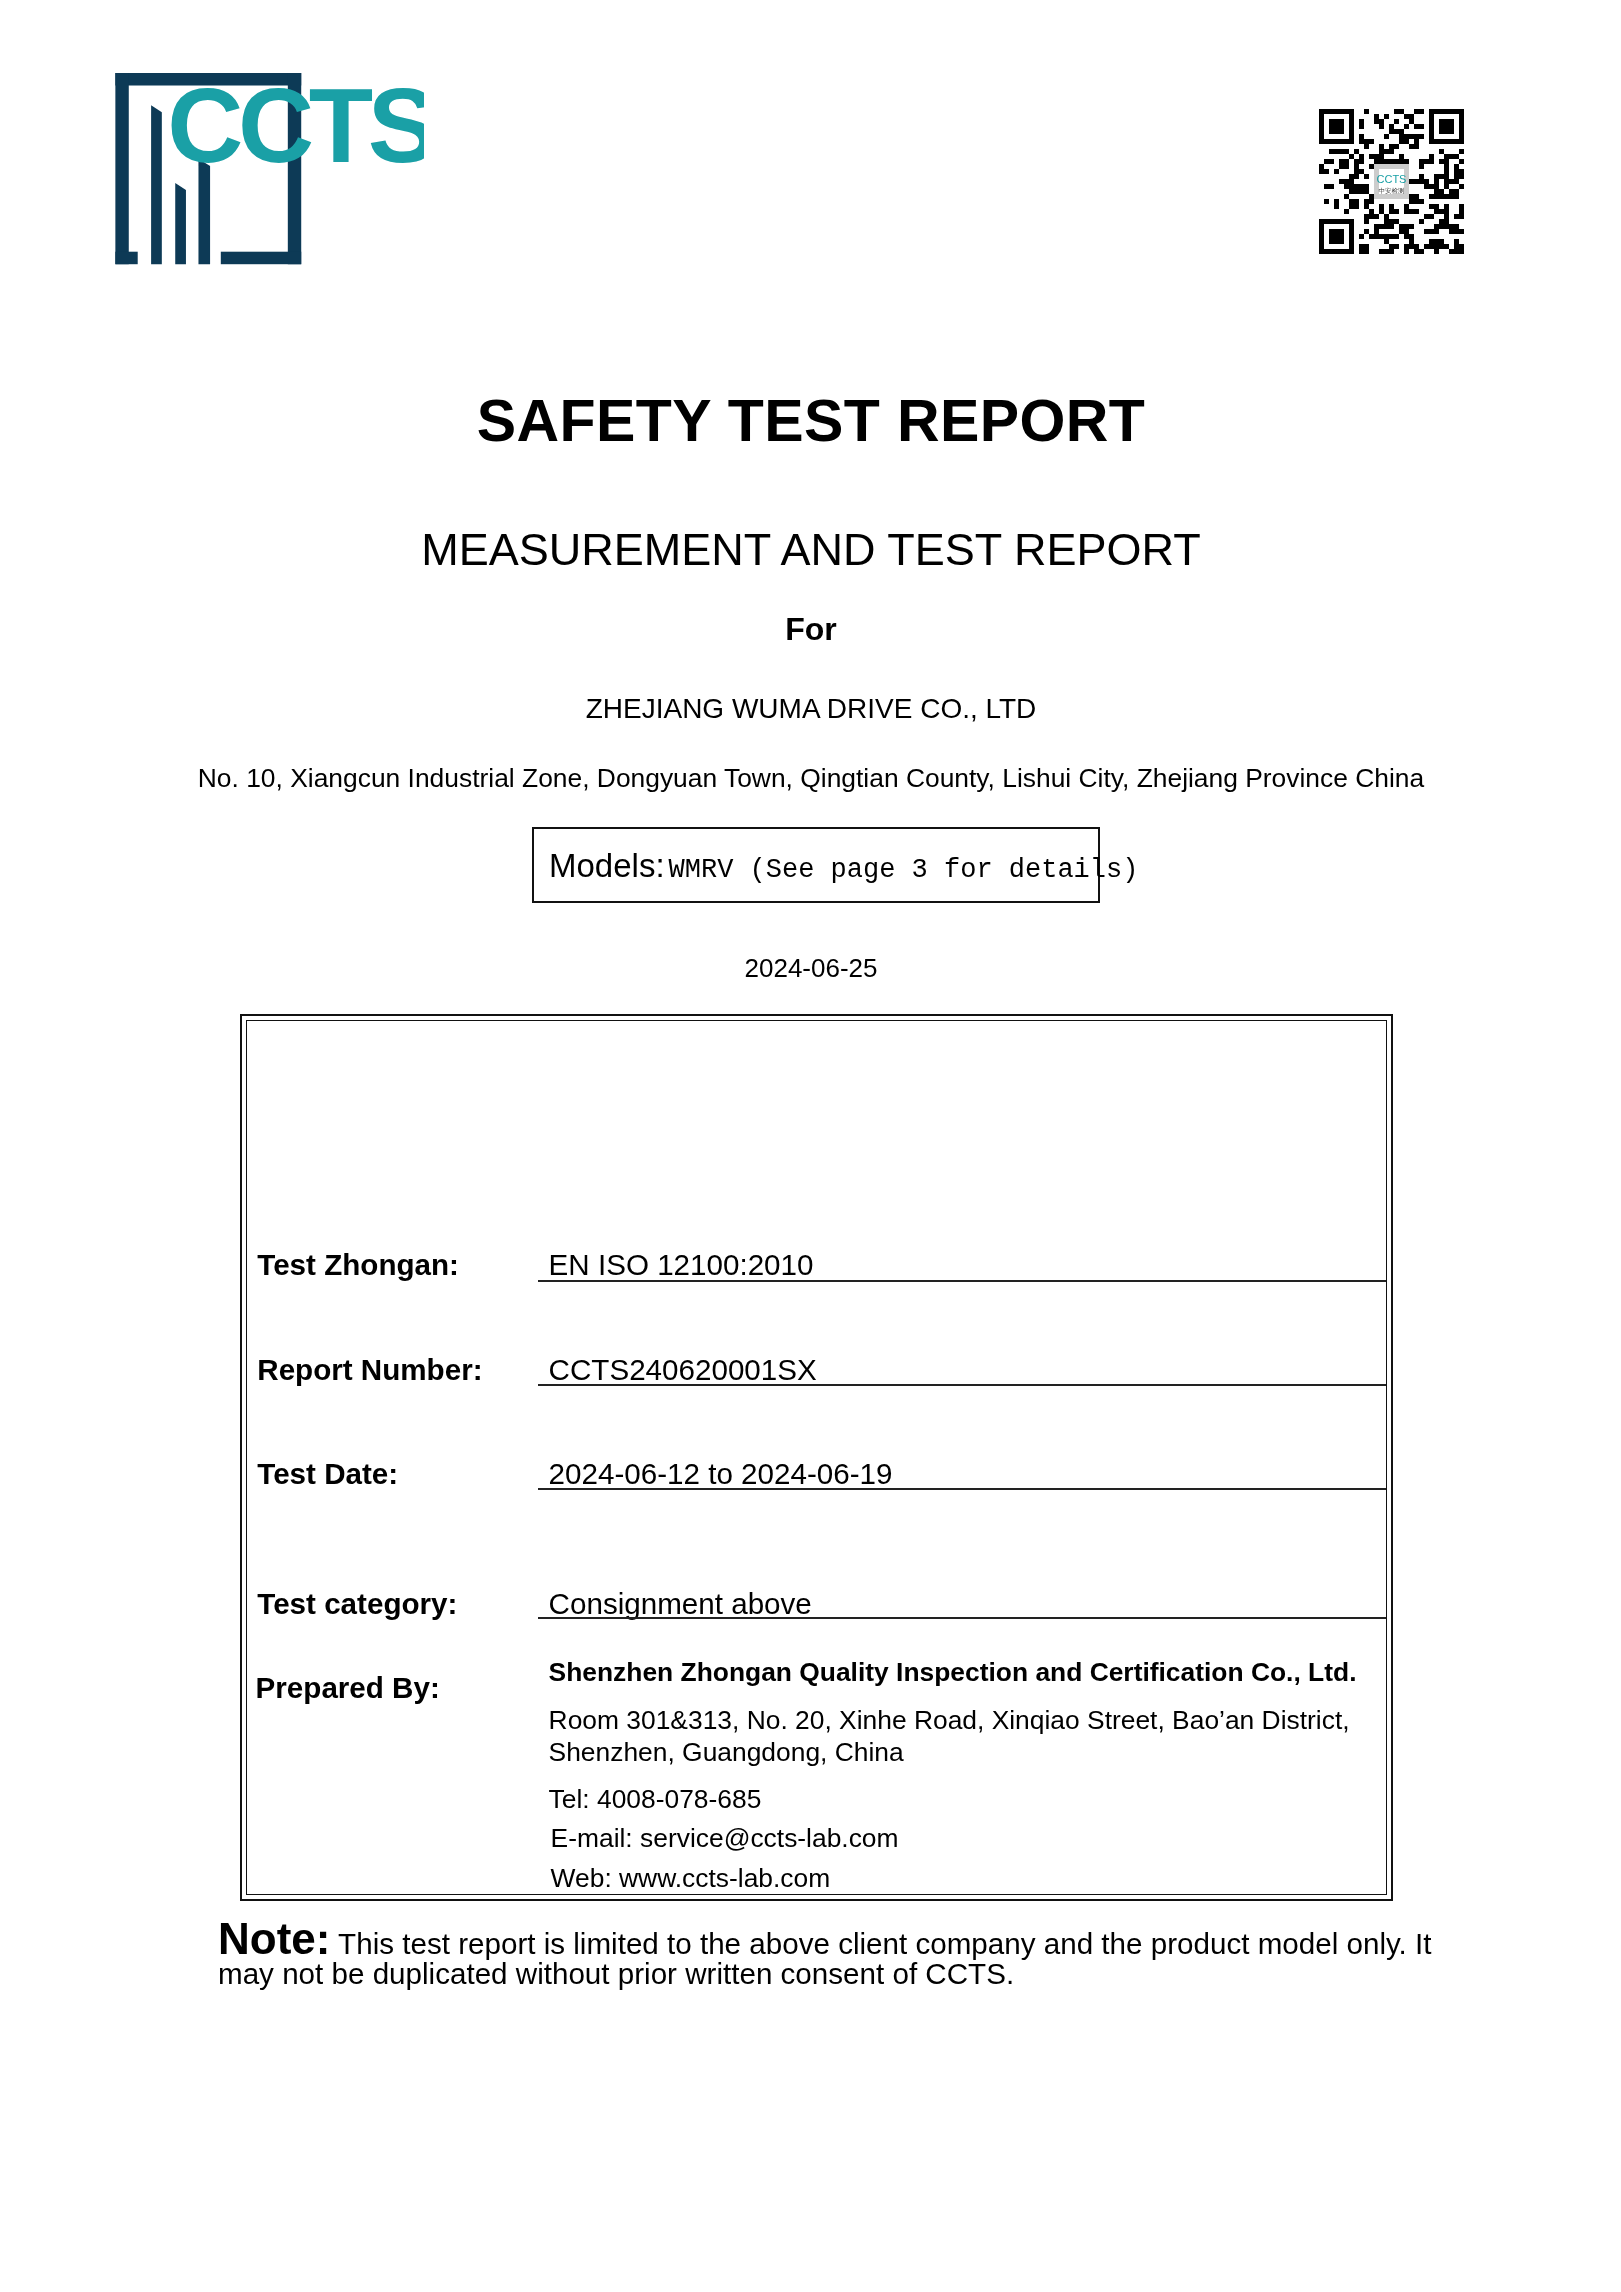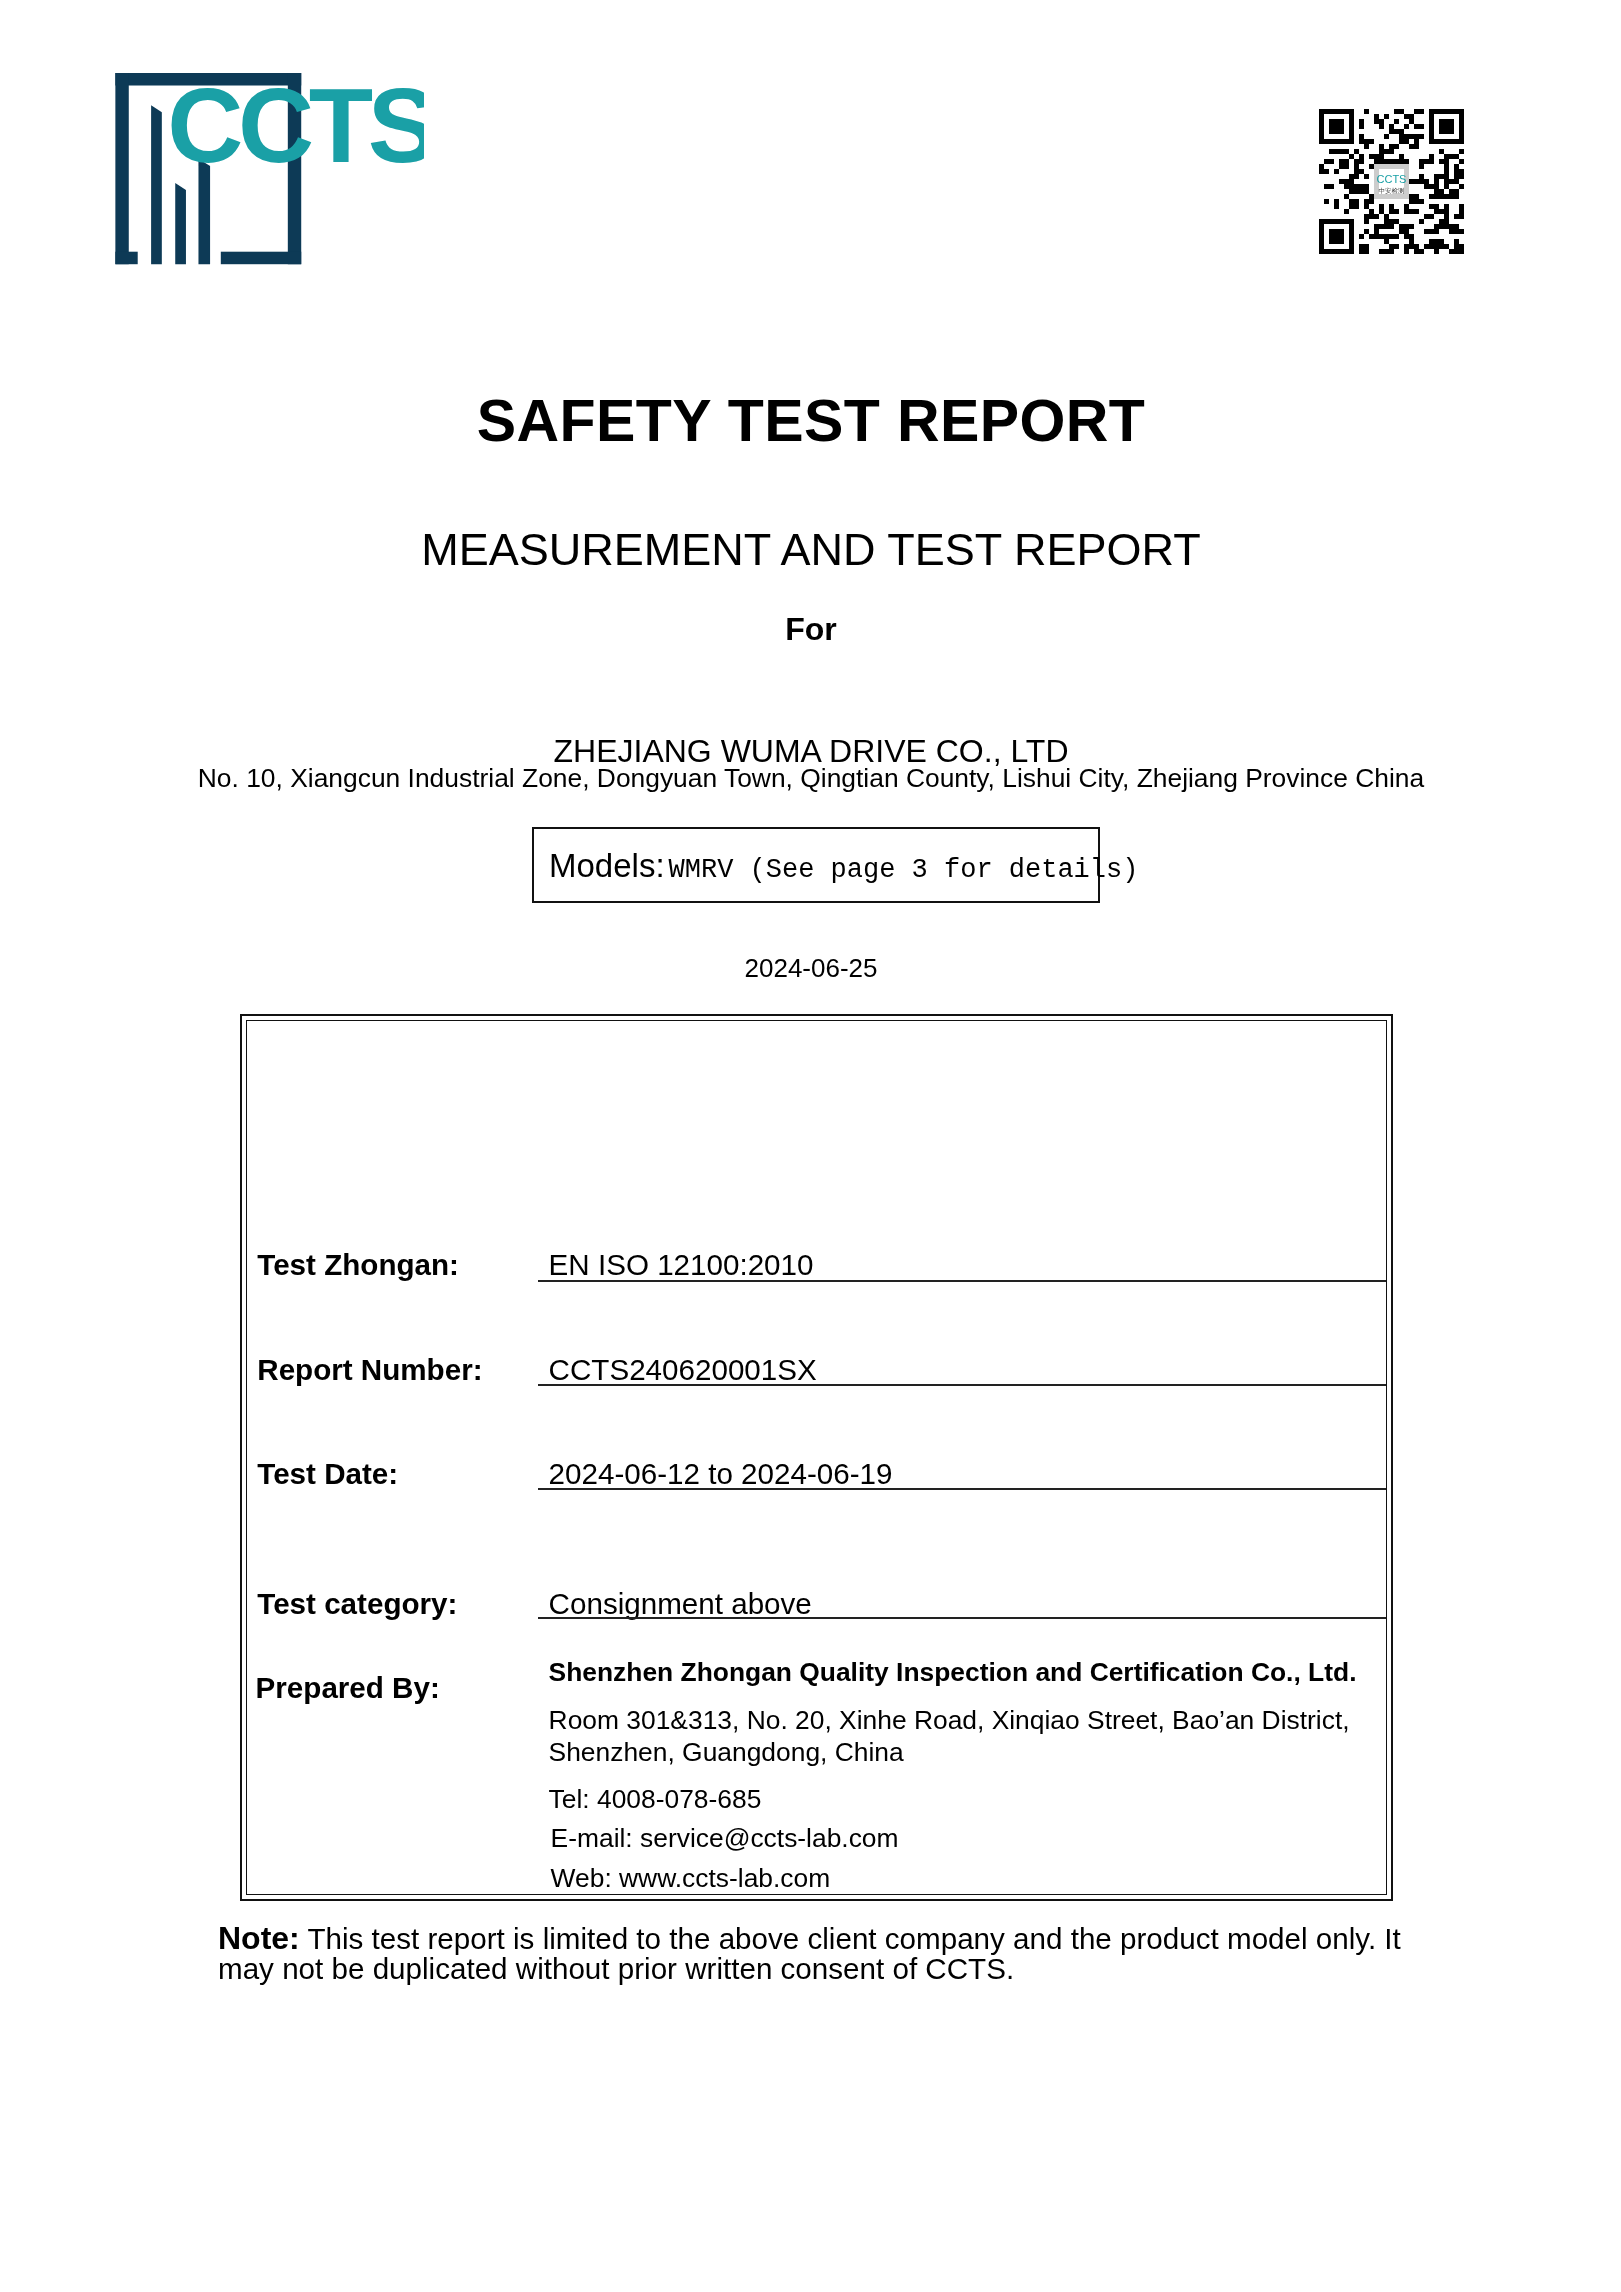--- a/index.html
+++ b/index.html
@@ -7,21 +7,21 @@
          font-family:"Liberation Sans", sans-serif; color:#000; }
   .abs { position:absolute; }
   .center { left:0; width:1622px; text-align:center; }
 
   #logo { left:115px; top:73px; width:309px; height:193px; }
   #qr { left:1319px; top:109px; width:145px; height:145px; }
 
   #title { top:387px; font-size:59px; font-weight:bold; letter-spacing:0.4px; }
   #subtitle { top:524px; font-size:45px; }
   #for { top:611px; font-size:32px; font-weight:bold; }
-  #client { top:693px; font-size:32px;margin-top:40px; }
+  #client { top:693px; font-size:28px; }
   #address { top:763px; font-size:26.4px; }
   #models-box { left:532px; top:827px; width:564px; height:72px; border:2.7px solid #111;
                 box-sizing:content-box; }
   #models-box .inner { position:absolute; left:15px; top:18px; white-space:nowrap; }
   #models-label { font-size:33px; }
   #models-value { font-size:27px;font-family:Liberation Mono, monospace; }
   #date { top:953px; font-size:26px; }
 
   #table { left:240px; top:1014px; width:1153px; height:887px;
            border:2.7px solid #111; box-sizing:border-box; }
@@ -39,21 +39,21 @@
   #equip-value { left:568px; top:90px; }
 
   .row-label { position:absolute; left:10.7px; font-size:29.6px; font-weight:bold; }
   .row-value { position:absolute; left:302px; font-size:29.6px; white-space:nowrap; }
   .row-line { position:absolute; left:291px; right:0; height:2.7px; background:#222; }
 
   .prep { position:absolute; left:302px; font-size:26.4px; white-space:nowrap; }
   #prep-company { font-weight:bold; }
 
   #note { left:218px; top:1924px; width:1218px; font-size:29.6px; line-height:29.6px; }
-  #note b { font-weight:bold; font-size:32px; }
+  #note b { font-weight:bold; font-size:44px; }
 </style>
 </head>
 <body>
 
 <div id="logo" class="abs">
   <svg width="309" height="193" viewBox="0 0 345 216">
     <g fill="#0d3a56">
 
       <rect x="0" y="0" width="208" height="14"></rect>
       <rect x="0" y="0" width="15" height="214"></rect>

